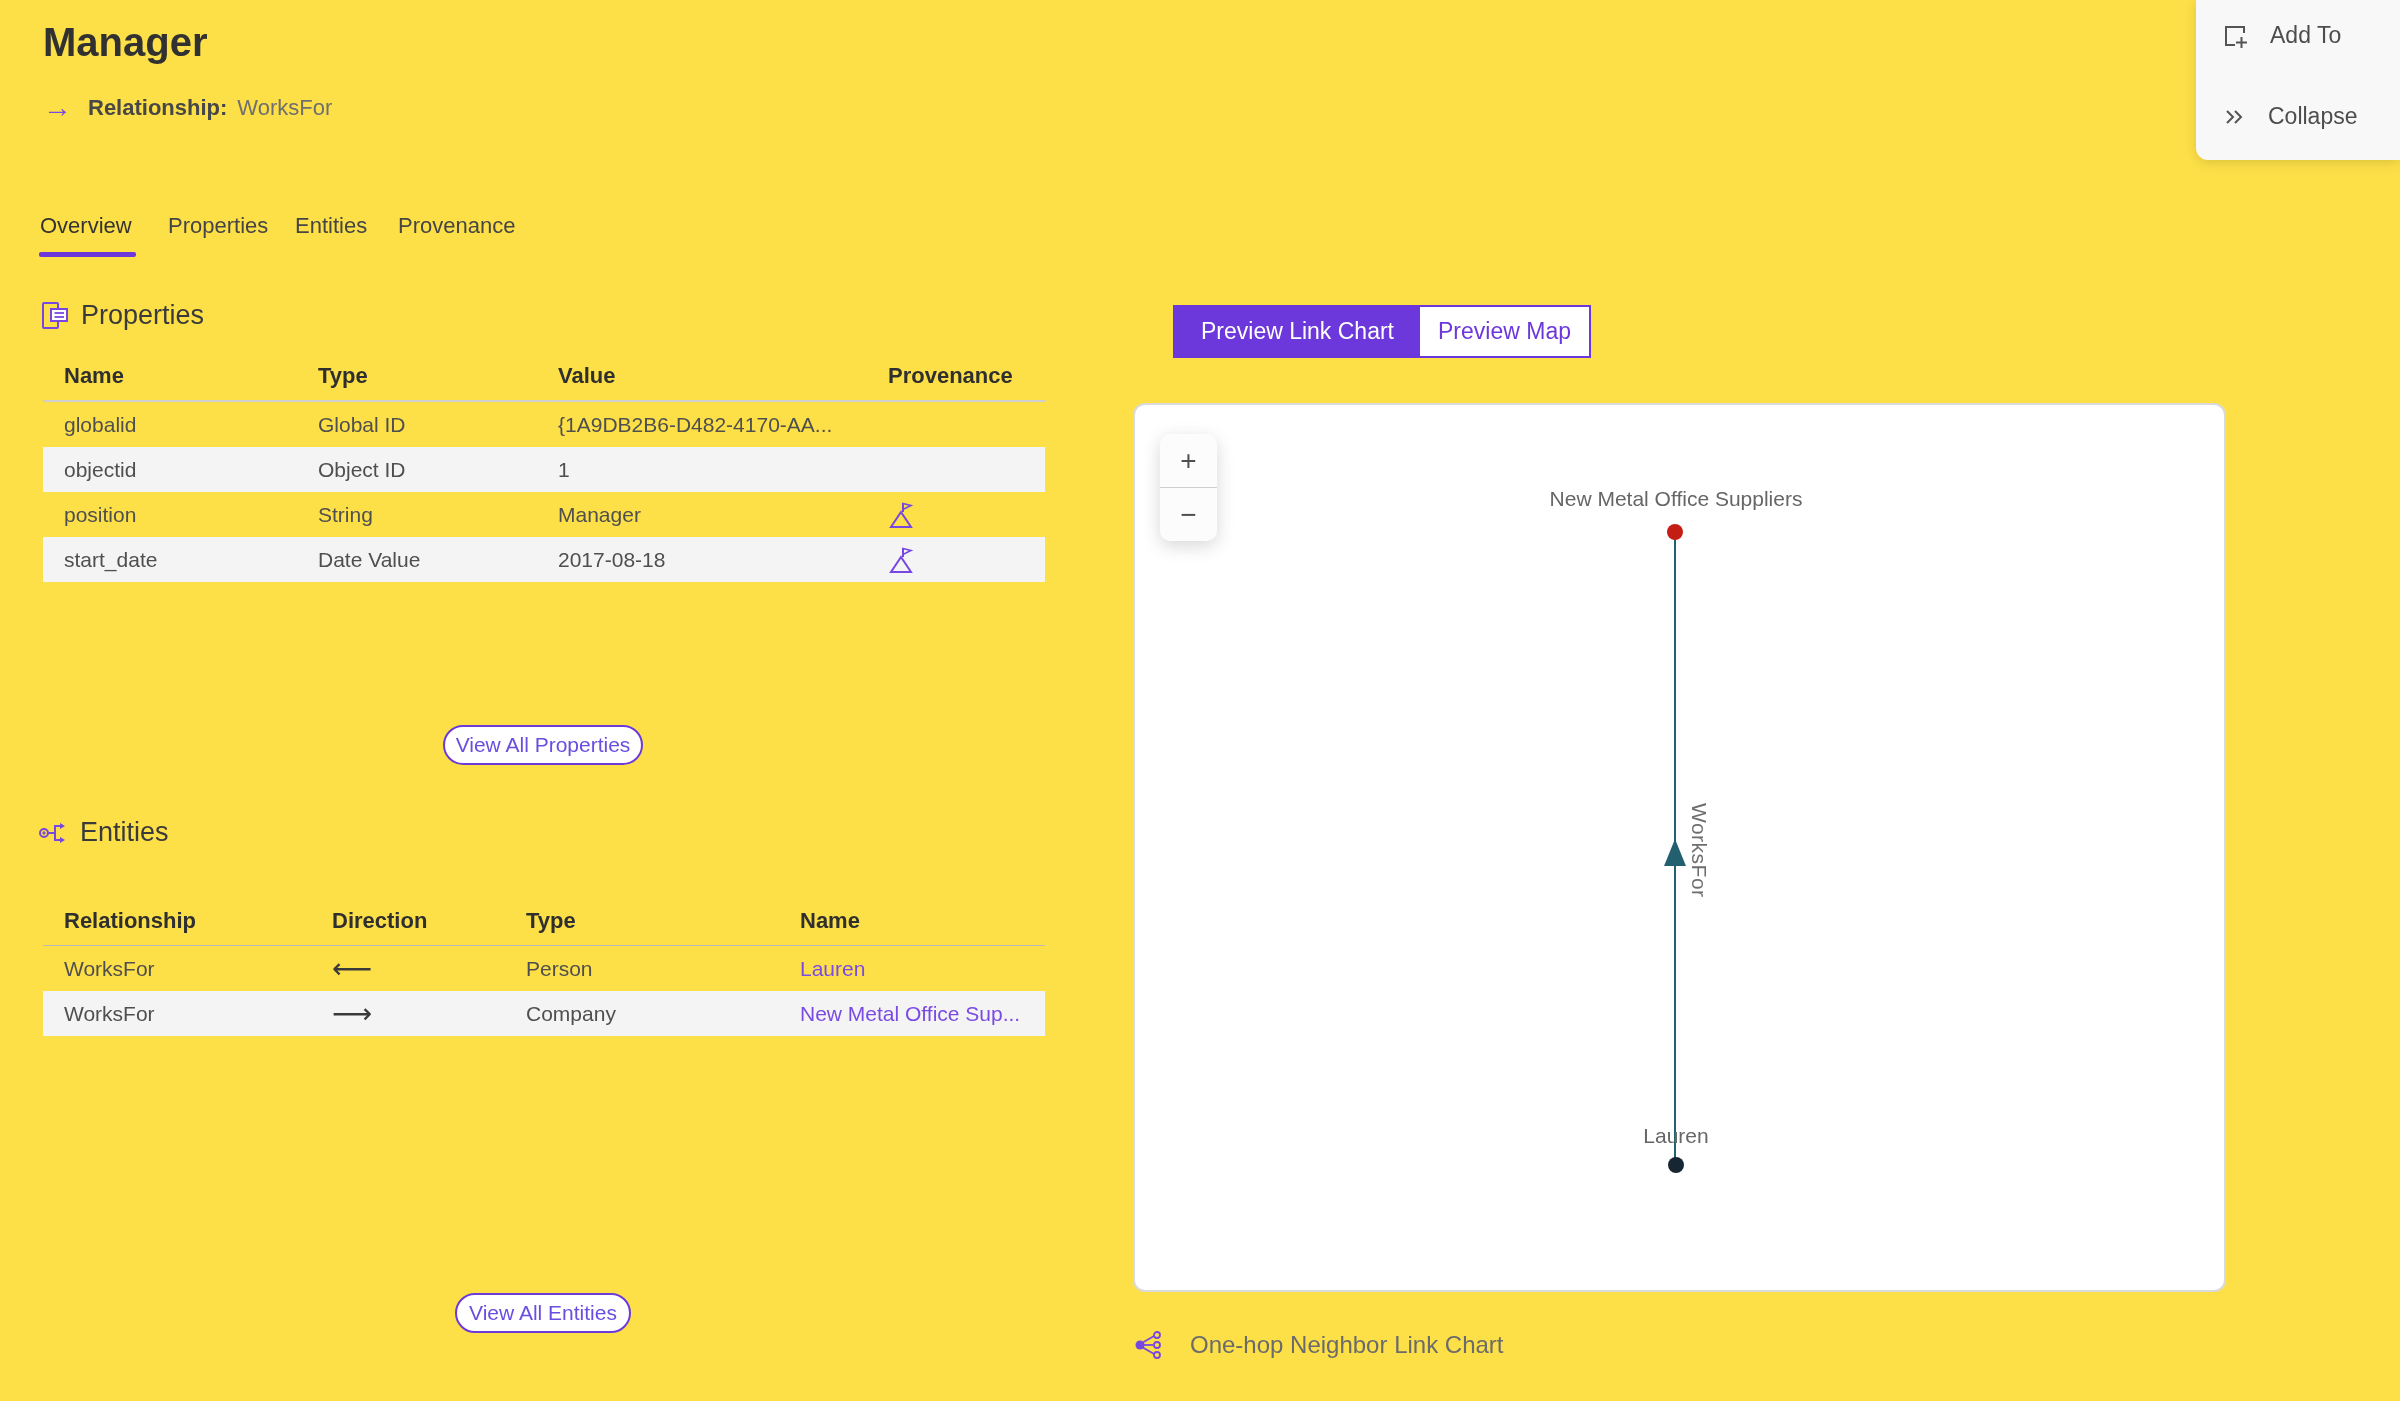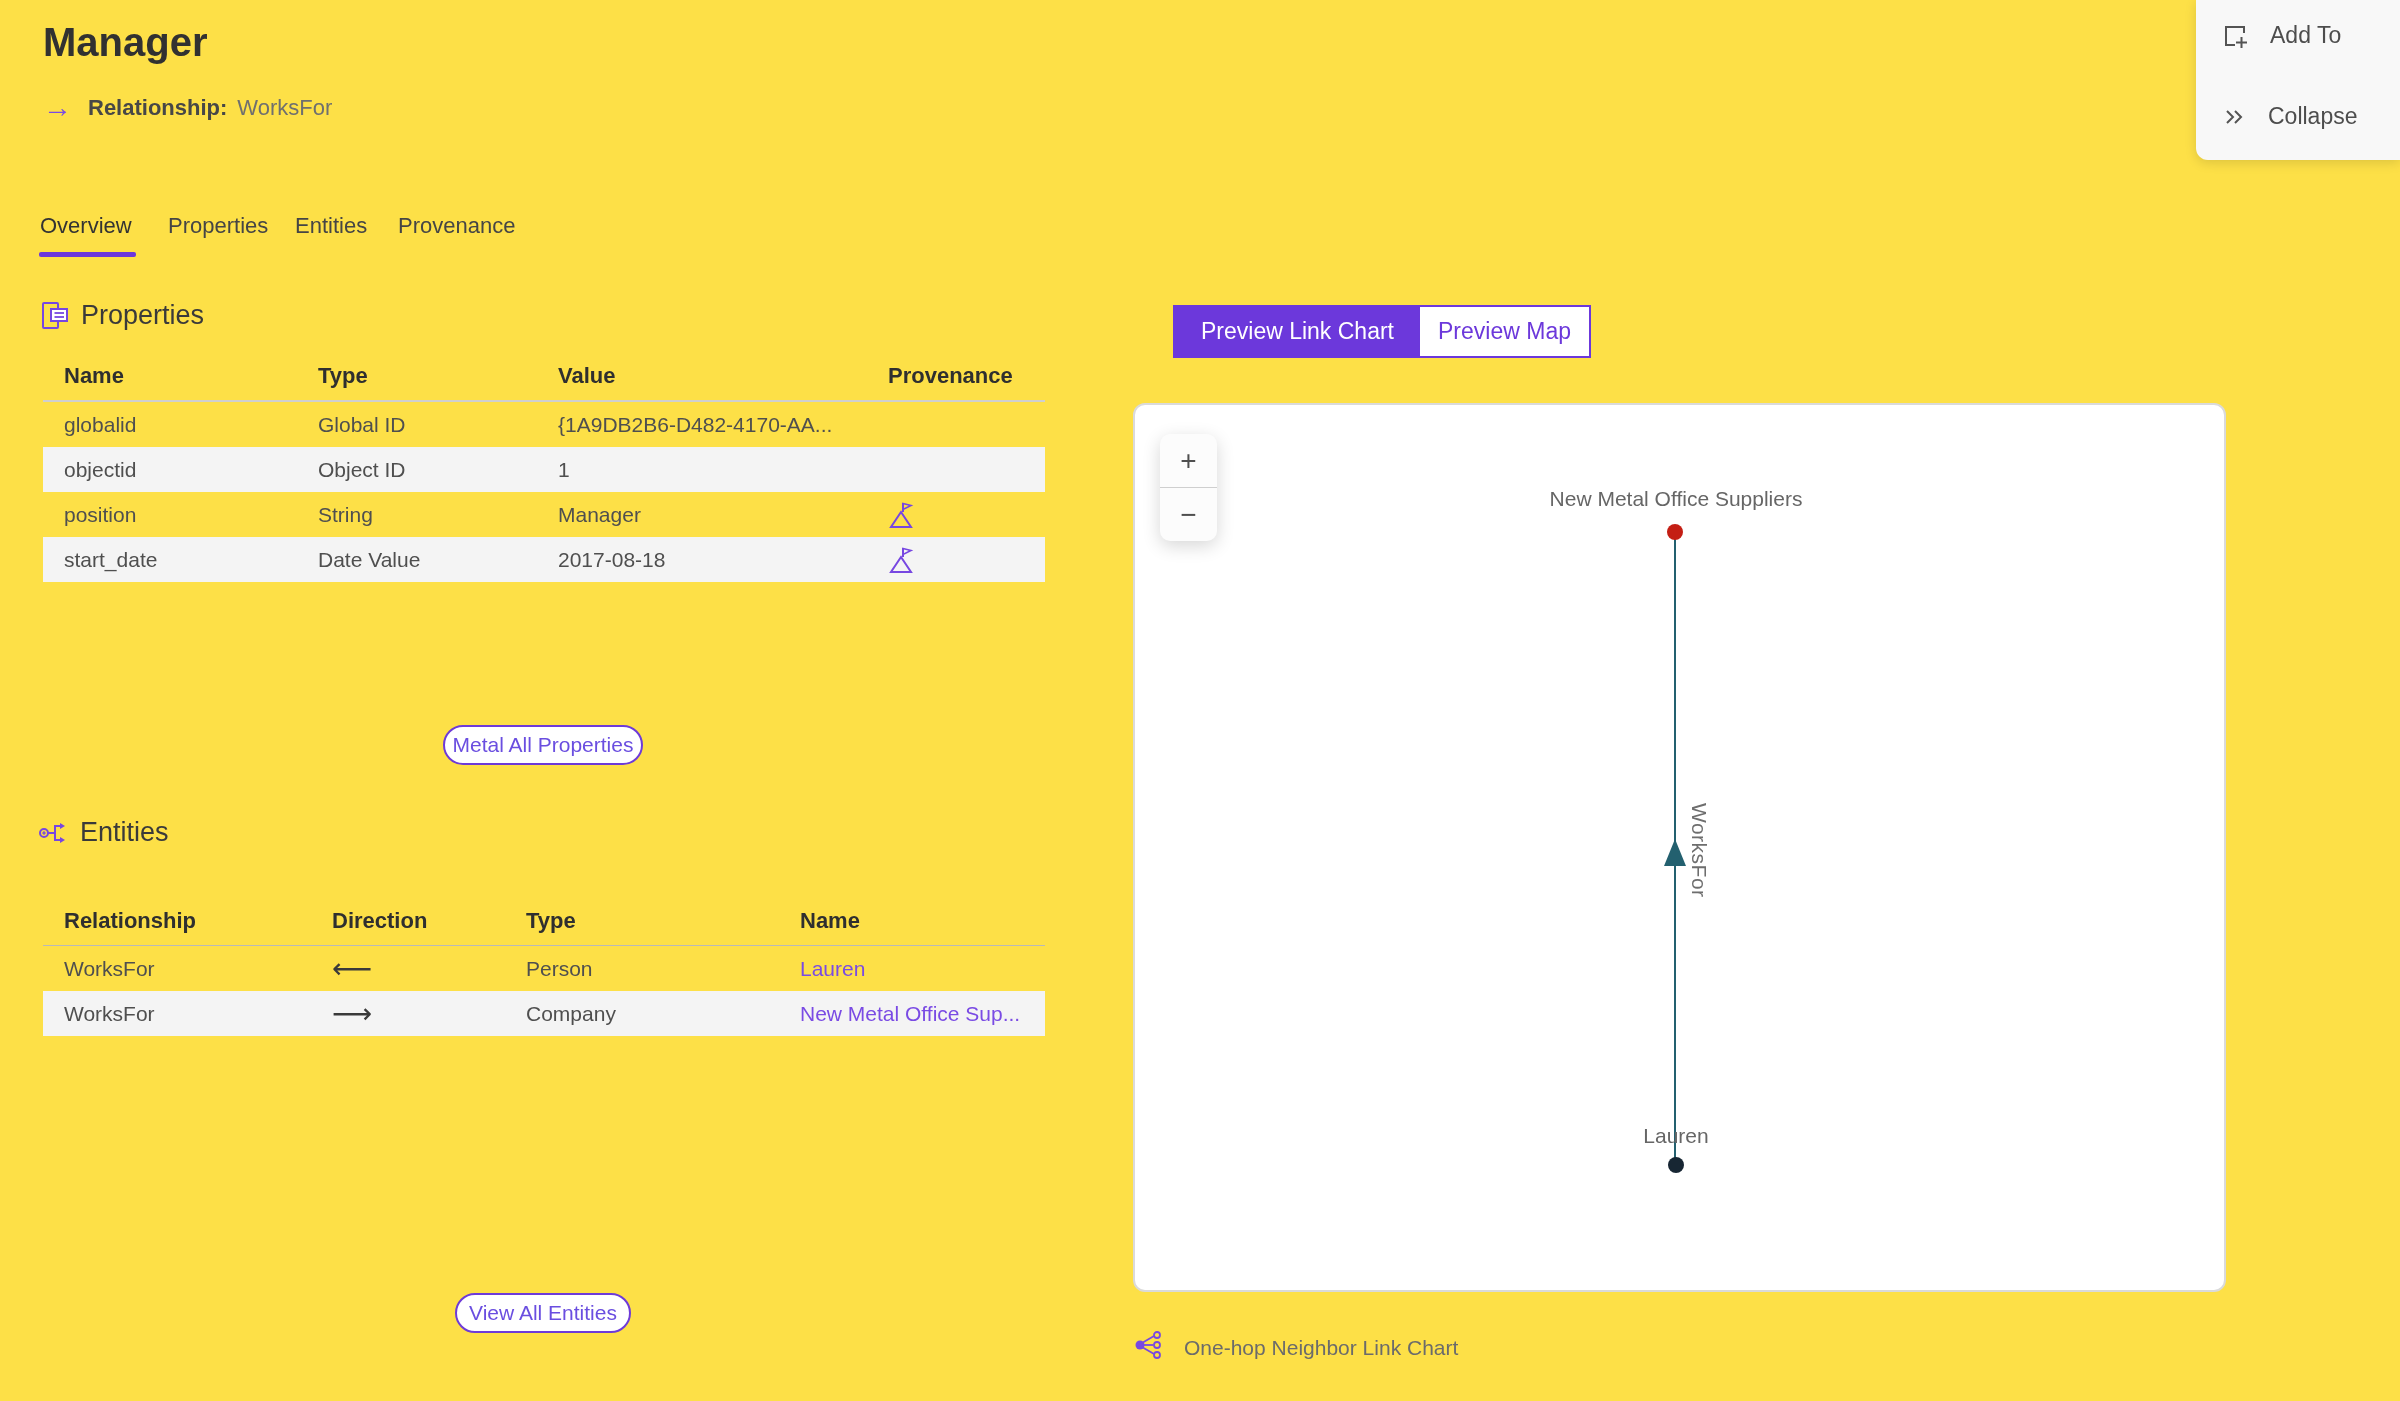--- a/index.html
+++ b/index.html
@@ -75,21 +75,21 @@
 
   .node-label{position:absolute;transform:translateX(-50%);font-size:21px;color:#666;white-space:nowrap;}
   .node-dot{position:absolute;width:16px;height:16px;border-radius:50%;cursor:pointer;}
   .node-dot.top{background:var(--node-top);}
   .node-dot.bottom{background:var(--node-bottom);}
   .edge-line{position:absolute;width:2px;background:var(--edge);}
   .edge-arrow{position:absolute;width:0;height:0;border-left:11px solid transparent;
     border-right:11px solid transparent;border-bottom:27px solid var(--edge);}
   .edge-label{position:absolute;writing-mode:vertical-rl;font-size:21px;color:#6e6e6e;letter-spacing:.5px;}
 
-  .caption-row{left:1133px;top:1330px;display:flex;align-items:flex-end;gap:21px;color:#6b6b6b;font-size:21px;}
+  .caption-row{left:1133px;top:1330px;display:flex;align-items:center;gap:27px;color:#6b6b6b;font-size:24px;}
   .caption-row .ic{color:#7747e1;display:flex;}
 </style>
 </head>
 <body>
 
 <div class="page">
 
   <h1 class="abs page-title">Manager</h1>
   <div class="abs subtitle">
     <span class="rel-arrow">→</span>
@@ -179,21 +179,21 @@
           <svg width="26" height="28" viewBox="0 0 26 28" fill="none" stroke="currentColor" stroke-width="2">
             <path d="M13 11 L3 26 H23 Z"></path>
             <line x1="15" y1="11" x2="15" y2="2"></line>
             <path d="M15 2.5 l8 2 -8 4 z" stroke-width="1.6"></path>
           </svg>
         </div>
       </div>
     </div>
   </div>
 
-  <button class="abs view-all" style="left:443px;top:725px;width:200px;height:40px;">Metal All Properties</button>
+  <button class="abs view-all" style="left:443px;top:725px;width:200px;height:40px;">View All Properties</button>
 
   <div class="abs section-h" style="left:38px;top:817px;">
     <span class="ic">
       <svg width="30" height="30" viewBox="0 0 30 30" fill="none" stroke="currentColor" stroke-width="2">
         <circle cx="6" cy="15" r="4"></circle>
         <line x1="4.3" y1="15" x2="7.7" y2="15" stroke-width="1.4"></line>
         <line x1="6" y1="13.3" x2="6" y2="16.7" stroke-width="1.4"></line>
         <path d="M10 15 H17 V8 H22"></path>
         <path d="M17 15 V22 H22"></path>
         <path d="M22 5 l5 3 -5 3 z" fill="currentColor" stroke="none"></path>

